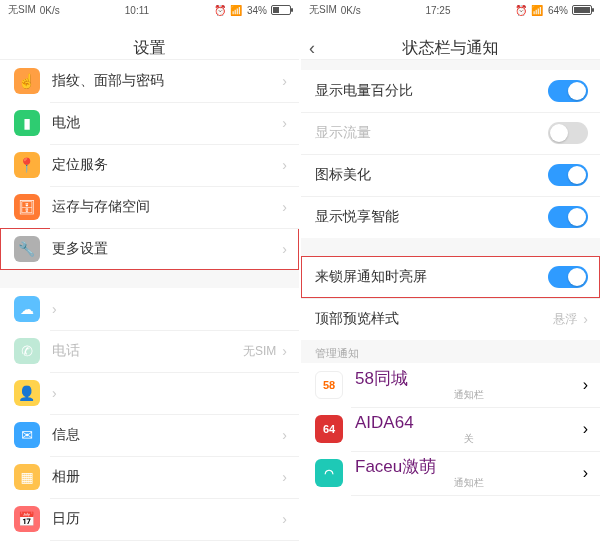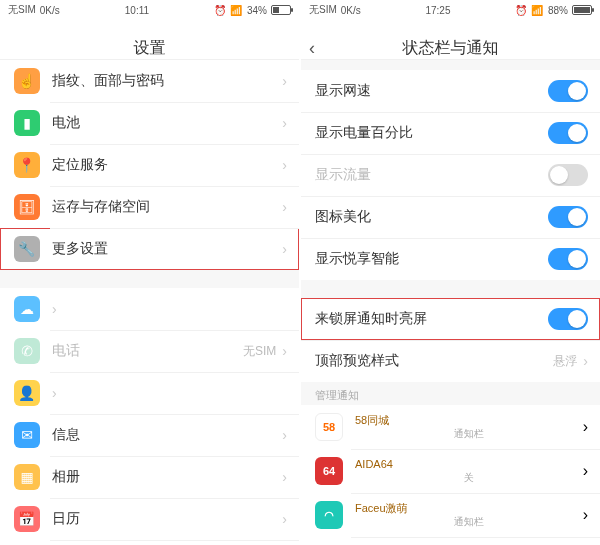--- a/index.html
+++ b/index.html
@@ -25,21 +25,21 @@
   .toggle { width: 40px; height: 22px; border-radius: 11px; position: relative; }
   .toggle.on { background: #2f9bff; }
   .toggle.off { background: #ddd; }
   .toggle .knob { position: absolute; width: 18px; height: 18px; background: #fff; border-radius: 50%; top: 2px; box-shadow: 0 1px 2px rgba(0,0,0,.2); }
   .toggle.on .knob { right: 2px; }
   .toggle.off .knob { left: 2px; }
   .app-row { display: flex; align-items: center; height: 44px; padding: 0 12px 0 14px; background: #fff; position: relative; }
   .app-row + .app-row::before { content: ""; position: absolute; left: 50px; right: 0; top: 0; height: 1px; background: #f0f0f0; }
   .app-icon { width: 28px; height: 28px; border-radius: 6px; margin-right: 12px; display: flex; align-items: center; justify-content: center; font-size: 11px; font-weight: bold; color: #fff; flex-shrink: 0; }
   .app-text { flex: 1; display: flex; flex-direction: column; justify-content: center; }
-  .app-name { font-size: 11px; color: #a16207; line-height: 1.2; }
+  .app-name { font-size: 17px; color: #701a75; line-height: 1.2; }
   .app-sub { font-size: 10px; color: #aaa; line-height: 1.2; text-align: center; }
   .batt { display: inline-block; width: 20px; height: 10px; border: 1px solid #555; border-radius: 2px; position: relative; vertical-align: middle; }
   .batt::after { content: ""; position: absolute; right: -3px; top: 2px; width: 2px; height: 4px; background: #555; border-radius: 1px; }
   .batt .fill { position: absolute; left: 1px; top: 1px; bottom: 1px; background: #555; }
 </style>
 </head>
 <body>
 
 <div class="pane">
   <div class="status-bar">
@@ -123,38 +123,32 @@
 <div class="pane">
   <div class="status-bar">
     <div class="status-left">
       <span>无SIM</span>
       <span>0K/s</span>
     </div>
     <span>17:25</span>
     <div class="status-right">
       <span>⏰</span>
       <span>📶</span>
-      <span>88%</span>
+      <span>64%</span>
       <span class="batt">
           <span class="fill" style="width:88%"></span>
         </span>
     </div>
   </div>
   <div class="header">
     <span class="back">‹</span>
     <span>状态栏与通知</span>
   </div>
   <div class="list" id="right-list">
       <div class="gap" style="height: 10px;"></div>
-      <div class="row full-sep">
-        <span class="label" style="margin-left:0">显示网速</span>
-        <span class="toggle on">
-          <span class="knob"></span>
-        </span>
-      </div>
       <div class="row full-sep">
         <span class="label" style="margin-left:0">显示电量百分比</span>
         <span class="toggle on">
           <span class="knob"></span>
         </span>
       </div>
       <div class="row full-sep">
         <span class="label disabled" style="margin-left:0">显示流量</span>
         <span class="toggle off">
           <span class="knob"></span>

